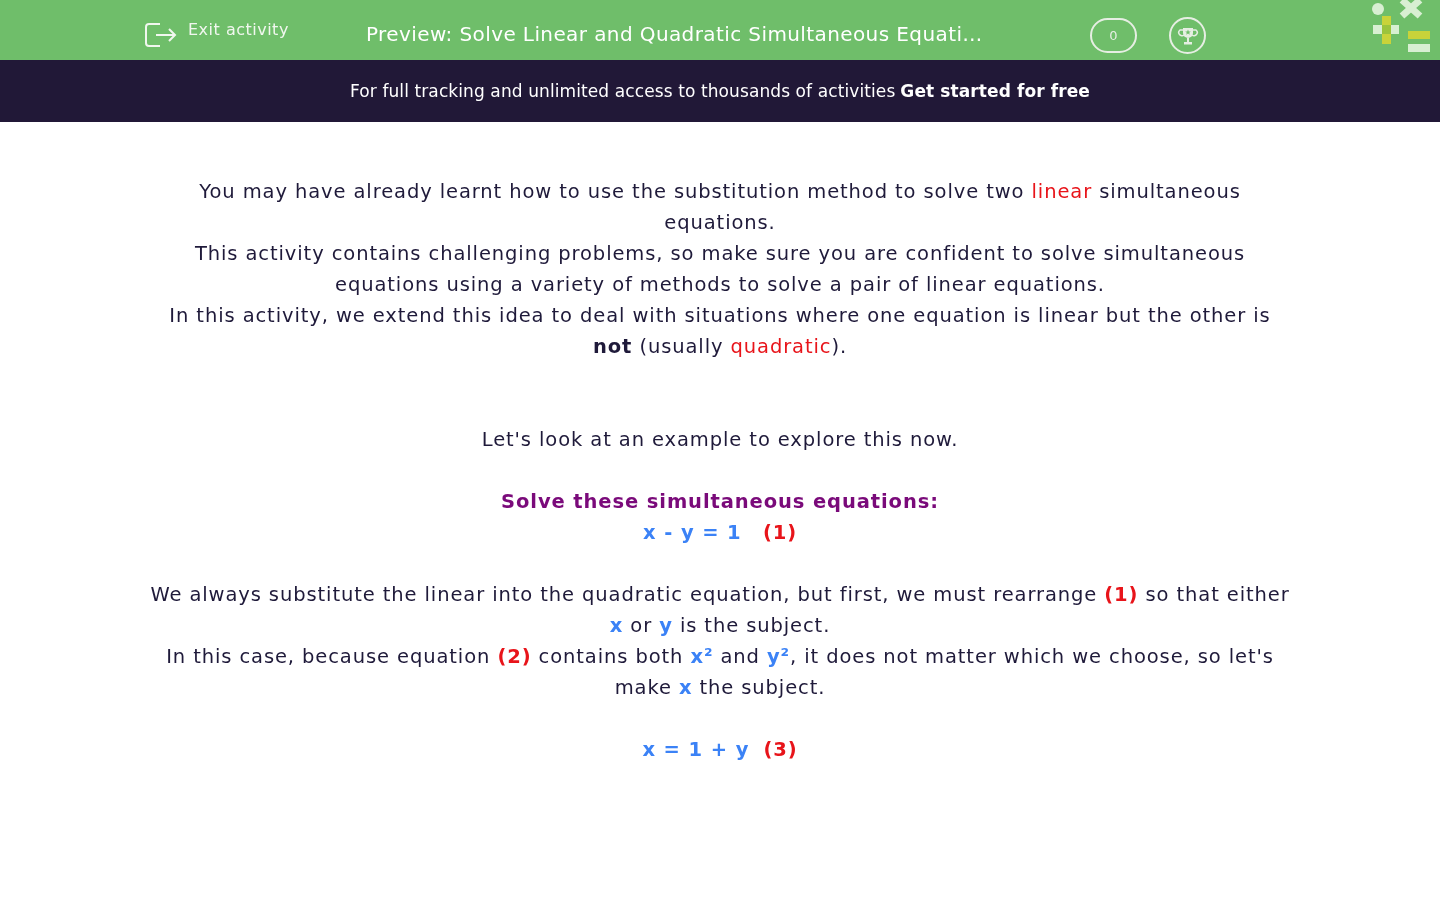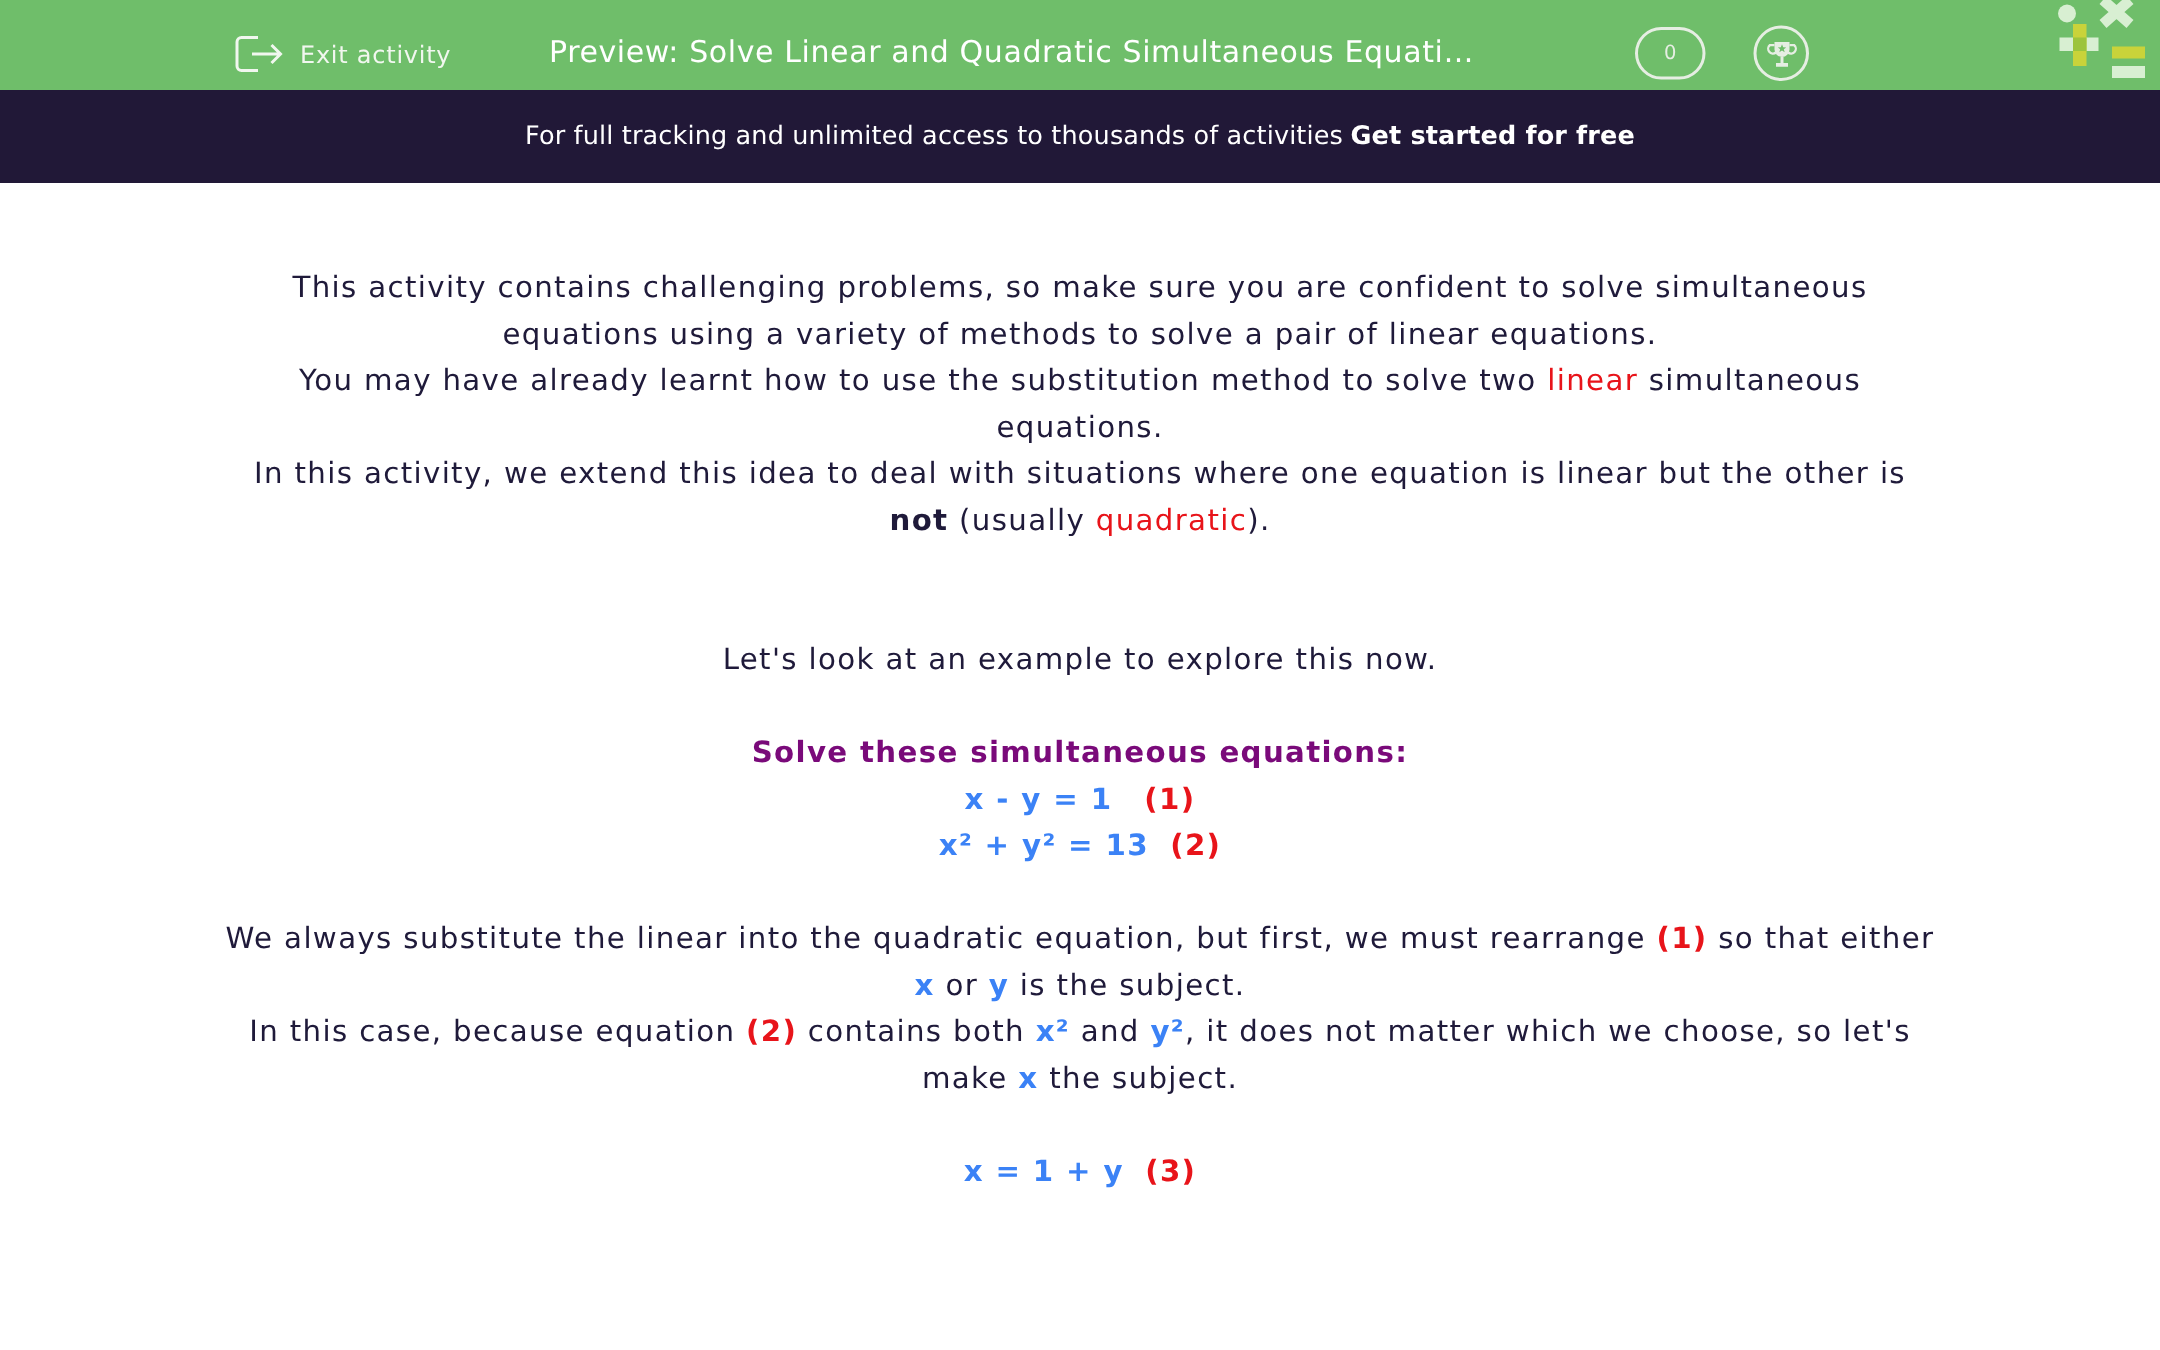--- a/index.html
+++ b/index.html
@@ -4,22 +4,22 @@
 <style>
   * { box-sizing: border-box; margin: 0; padding: 0; }
   html, body { width: 1440px; height: 900px; overflow: hidden; background: #ffffff; }
   body { font-family: "DejaVu Sans", sans-serif; color: #1f1a3a; }
 
   .topbar {
     position: absolute; left: 0; top: 0; width: 1440px; height: 72px;
     background: #6fbe6a; color: #ffffff;
   }
   .exit-btn {
-    position: absolute; left: 156px; top: 20px; height: 32px;
-    display: flex; align-items: center; gap: 10px; cursor: pointer;
+    position: absolute; left: 144px; top: 20px; height: 32px;
+    display: flex; align-items: flex-start; gap: 10px; cursor: pointer;
   }
   .exit-btn svg { width: 34px; height: 30px; }
   .exit-label { font-size: 16px; letter-spacing: 0.5px; color: #f1f7ef; }
   .title {
     position: absolute; left: 366px; top: 22px; width: 620px;
     font-size: 20px; letter-spacing: 0.4px; color: #ffffff;
     white-space: nowrap; overflow: hidden; text-overflow: ellipsis;
   }
   .score-pill {
     position: absolute; left: 1090px; top: 18px; width: 47px; height: 35px;
@@ -88,36 +88,33 @@
     <rect x="40" y="44" width="22" height="8" fill="#d8efd2"></rect>
   </svg>
 </div>
 
 <div class="banner">
   <span>For full tracking and unlimited access to thousands of activities</span>
   <b>Get started for free</b>
 </div>
 
 <div class="content">
-  <p>This activity contains challenging problems, so make sure you are confident to solve simultaneous equations using a variety of methods to solve a pair of linear equations.</p>
   <p>
     <span>You may have already learnt how to use the substitution method to solve two </span><span class="red">linear</span><span> simultaneous equations.</span>
   </p>
+  <p>This activity contains challenging problems, so make sure you are confident to solve simultaneous equations using a variety of methods to solve a pair of linear equations.</p>
   <p>
     <span>In this activity, we extend this idea to deal with situations where one equation is linear but the other is </span><span class="bold">not</span><span> (usually </span><span class="red">quadratic</span><span>).</span>
   </p>
   <div class="gap1"></div>
   <p>Let's look at an example to explore this now.</p>
   <div class="gap2"></div>
   <p class="purple">Solve these simultaneous equations:</p>
   <p>
     <span class="blue">x - y = 1</span>&nbsp;&nbsp;&nbsp;<span class="redb">(1)</span>
-  </p>
-  <p>
-    <span class="blue">x² + y² = 13</span>&nbsp;&nbsp;<span class="redb">(2)</span>
   </p>
   <div class="gap2"></div>
   <p>
     <span>We always substitute the linear into the quadratic equation, but first, we must rearrange </span><span class="redb">(1)</span><span> so that either </span><span class="blue">x</span><span> or </span><span class="blue">y</span><span> is the subject.</span>
   </p>
   <p>
     <span>In this case, because equation </span><span class="redb">(2)</span><span> contains both </span><span class="blue">x²</span><span> and </span><span class="blue">y²</span><span>, it does not matter which we choose, so let's make </span><span class="blue">x</span><span> the subject.</span>
   </p>
   <div class="gap2"></div>
   <p>

